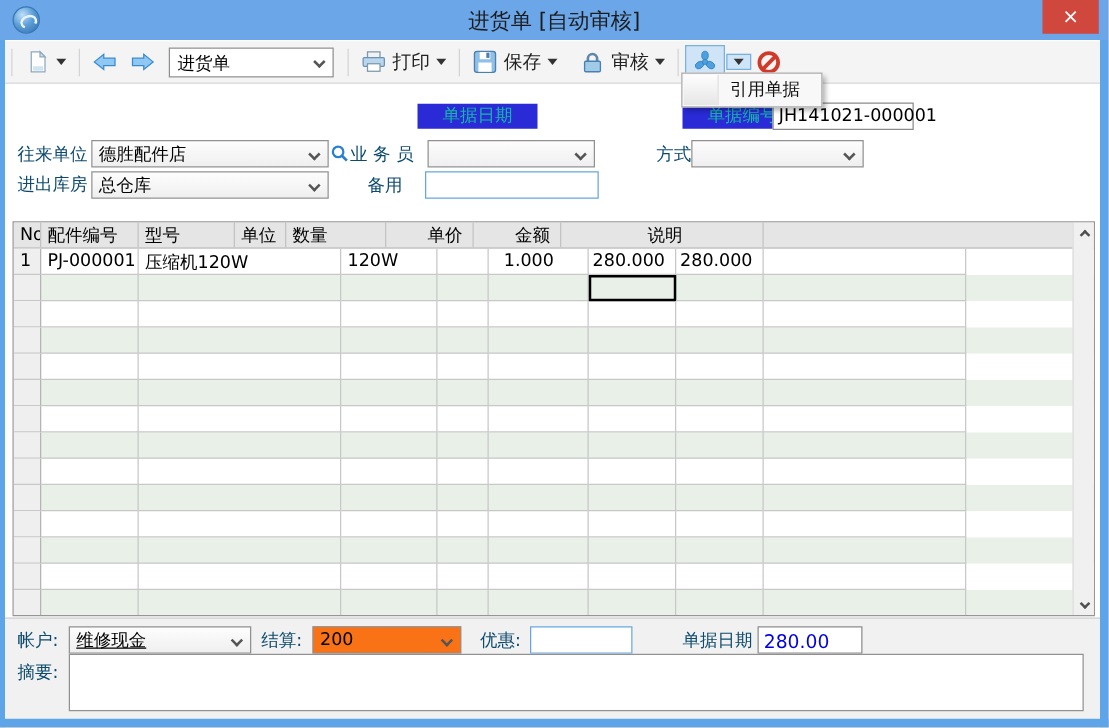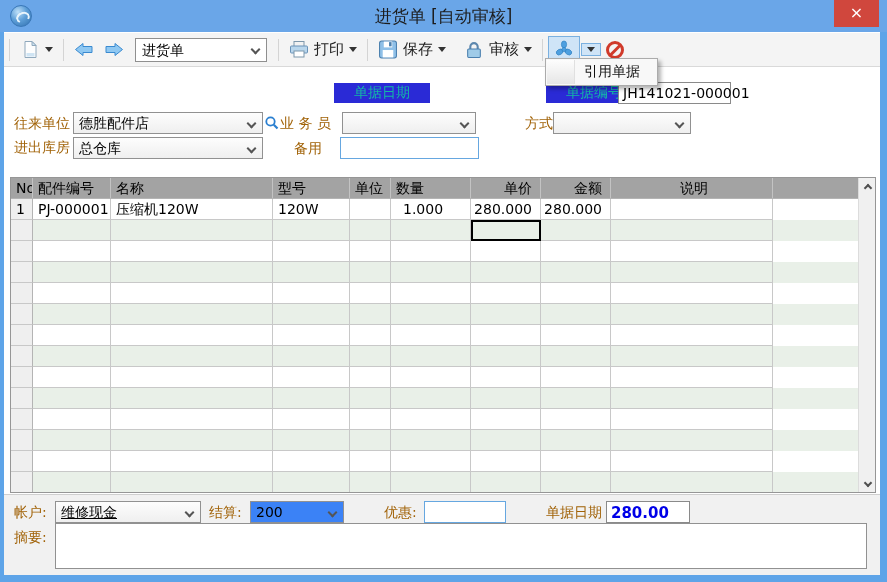--- a/index.html
+++ b/index.html
@@ -45,33 +45,33 @@
   
   .menu-popup { position:absolute; left:545px; top:58px; width:113px; background:#f8f8f8;
     border:1px solid #ababab; box-shadow:3px 3px 4px rgba(0,0,0,.3); z-index:20; }
   .menu-item { display:flex; align-items:center; height:26px; font-size:14px; }
   .menu-gutter { width:28px; height:24px; background:linear-gradient(#fdfdfd,#e6e6e6); margin:1px;
     border-right:1px solid #e0e0e0; }
   .menu-label { padding-left:8px; color:#111; }
 
   
   .formarea { position:absolute; left:4px; right:7px; top:68px; height:108px; background:#fff; }
-  .flabel { position:absolute; font-size:14px; color:#a16207; white-space:nowrap; }
+  .flabel { position:absolute; font-size:14px; color:#0c4a6e; white-space:nowrap; }
   .flabel.hl { background:#2a2ad6; color:#14b8a6; padding:1px 20px; }
   .combo { position:absolute; height:22px; background:linear-gradient(#fdfdfd,#efefef);
     border:1px solid #919191; font-size:14px; padding:2px 18px 0 5px; white-space:nowrap; overflow:hidden; }
   .tinput { position:absolute; height:22px; background:#fff; border:1px solid #8a8a8a; font-size:14px;
     padding:2px 4px 0 4px; white-space:nowrap; }
   .tinput.blue { border:1px solid #66a7e0; }
   .mag { position:absolute; width:16px; height:16px; }
 
   
   .grid { position:absolute; left:10px; top:177px; width:866px; height:316px; border:1px solid #969696;
     background:#fff; overflow:hidden; }
-  .grid-header { display:flex; height:21px; background:#a3a3a3; border-bottom:1px solid #b4b4b4; }
+  .grid-header { display:flex; height:21px; background:#e5e5e5; border-bottom:1px solid #b4b4b4; }
   .hcell { font-size:14px; color:#000; padding:2px 0 0 5px; border-right:1px solid #c3c3c3;
     overflow:hidden; white-space:nowrap; flex:none; }
   .hcell.price, .hcell.amount { font-weight:normal; text-align:right; padding-right:8px; padding-left:0; }
   .grow { display:flex; height:21px; background:#fff; }
   .grow.alt { background:#e9f0e8; }
   .cell { font-size:14px; color:#000; padding:2px 0 0 5px; border-right:1px solid #c8c8c8;
     border-bottom:1px solid #c8c8c8; overflow:hidden; white-space:nowrap; flex:none; }
   .cell.no { background:#efefef; border-right:1px solid #b4b4b4; }
   .grow.alt .cell.no { background:#efefef; }
   .cell.price, .cell.amount { text-align:right; padding-right:8px; padding-left:0; }
@@ -81,21 +81,21 @@
     border-left:1px solid #dcdcdc; }
   .sarrow { position:absolute; left:0; width:17px; height:17px; display:flex; align-items:center;
     justify-content:center; }
   .sarrow .chev { width:6px; height:6px; border-color:#505050; }
   .sarrow.up { top:1px; } .sarrow.down { bottom:1px; }
 
   
   .footer { position:absolute; left:4px; right:7px; top:494px; height:81px; background:#f1f1f1;
     border-top:1px solid #cfcfcf; }
   .total-box { position:absolute; height:22px; background:#fff; border:1px solid #8a8a8a; font-size:15px;
-    font-weight:bold; color:#0000e8; padding:2px 4px 0 4px; }
+    font-weight:normal; color:#0000e8; padding:2px 4px 0 4px; }
   .summary { position:absolute; left:51px; top:28px; width:812px; height:46px; background:#fff;
     border:1px solid #919191; }
 </style>
 </head>
 <body>
 
 <div class="window">
 
   <div class="titlebar">
     <div class="app-icon"></div>
@@ -214,21 +214,20 @@
       <span class="chev combo-chev"></span>
     </div>
     <div class="flabel" style="left:290px; top:72px;">备用</div>
     <div class="tinput blue" style="left:336px; top:69px; width:139px;"></div>
   </div>
 
   <div class="grid">
     <div class="grid-header">
         <div class="hcell no" style="width: 22px;">No</div>
         <div class="hcell code" style="width: 78px;">配件编号</div>
-        <div class="hcell name" style="width: 162px;">名称</div>
         <div class="hcell model" style="width: 77px;">型号</div>
         <div class="hcell unit" style="width: 41px;">单位</div>
         <div class="hcell qty" style="width: 80px;">数量</div>
         <div class="hcell price" style="width: 70px;">单价</div>
         <div class="hcell amount" style="width: 70px;">金额</div>
         <div class="hcell note" style="width: 162px; text-align: center;">说明</div>
       </div>
     <div>
         <div class="grow">
           <div class="cell no" style="width: 22px;">1</div>
@@ -395,21 +394,21 @@
     </div>
   </div>
 
   <div class="footer">
     <div class="flabel" style="left:10px; top:9px;">帐户:</div>
     <div class="combo" style="left:51px; top:6px; width:146px;text-decoration:underline;">
       <span>维修现金</span>
       <span class="chev combo-chev"></span>
     </div>
     <div class="flabel" style="left:205px; top:9px;">结算:</div>
-    <div class="combo" style="left:246px; top:6px; width:94px; background:#3b82f6;">
+    <div class="combo" style="left:246px; top:6px; width:119px; background:#f97316;">
       <span>200</span>
       <span class="chev combo-chev"></span>
     </div>
     <div class="flabel" style="left:380px; top:9px;">优惠:</div>
     <div class="tinput blue" style="left:420px; top:6px; width:82px;"></div>
     <div class="flabel" style="left:542px; top:9px;">单据日期</div>
     <div class="total-box" style="left:602px; top:6px; width:84px;">280.00</div>
 
     <div class="flabel" style="left:10px; top:34px;">摘要:</div>
     <div class="summary"></div>

